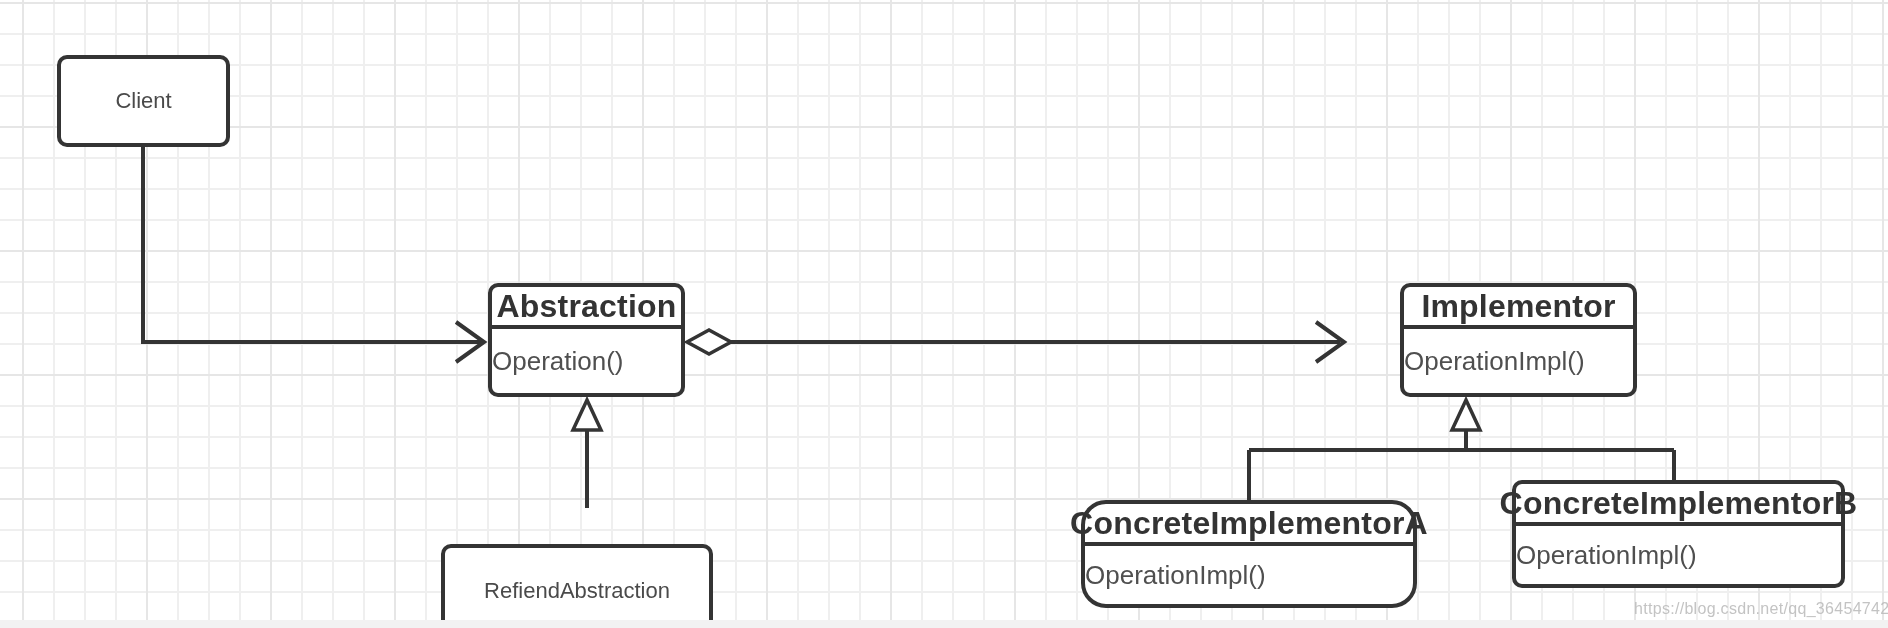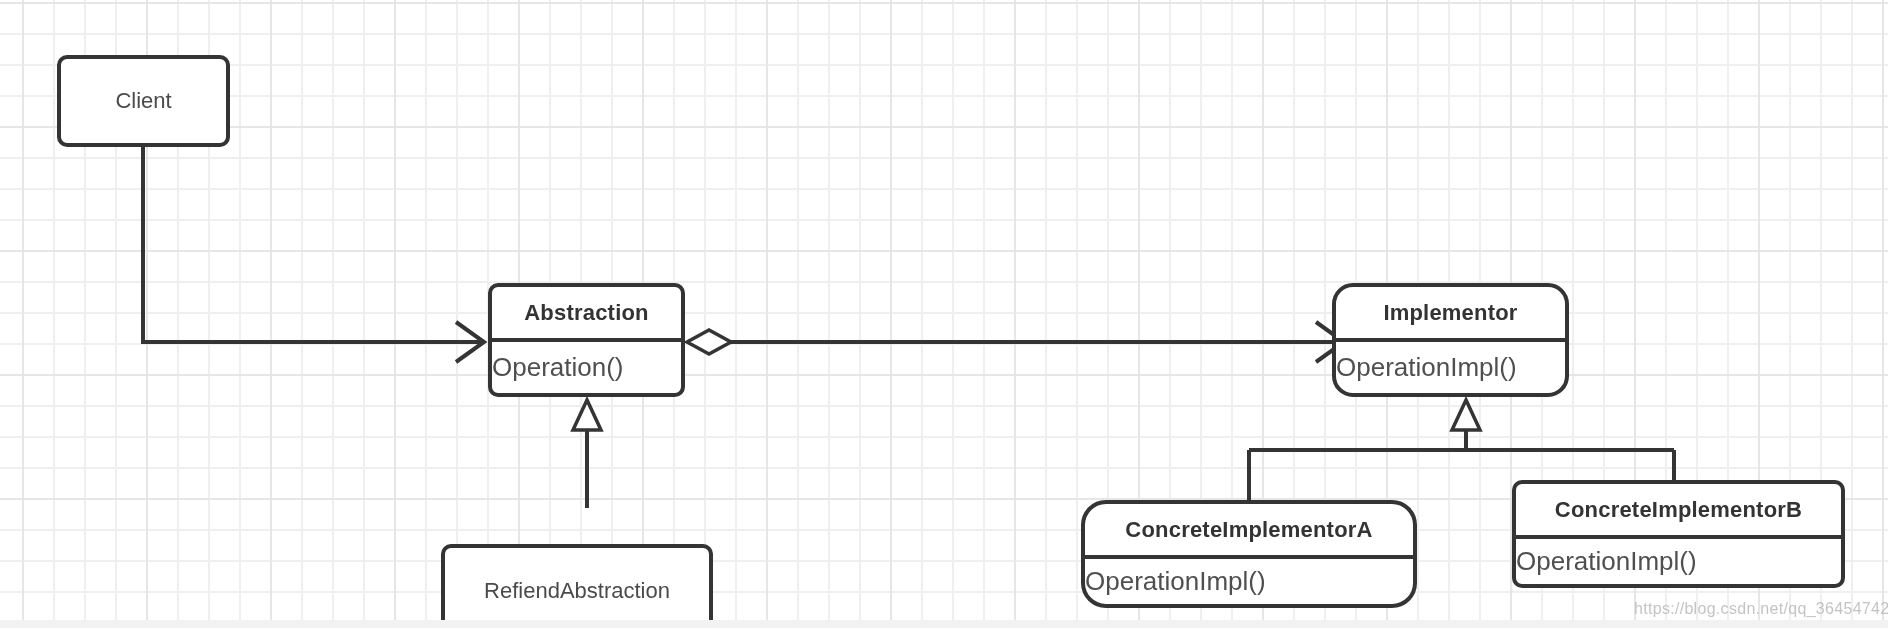--- a/index.html
+++ b/index.html
@@ -33,25 +33,25 @@
     box-sizing: border-box;
     background: #ffffff;
     border: 4px solid #343434;
     border-radius: 10px;
     z-index: 3;
     display: flex;
     flex-direction: column;
   }
   .uml-title {
     box-sizing: border-box;
-    height: 55px;
+    height: 42px;
     display: flex;
     align-items: center;
     justify-content: center;
-    font-size: 22px;
+    font-size: 32px;
     font-weight: 700;
     color: #333333;
     border-bottom: 4px solid #343434;
     letter-spacing: 0.2px;
     text-align: center;
   }
   .uml-method {
     flex: 1;
     display: flex;
     align-items: center;
@@ -121,21 +121,21 @@
 
   <div class="uml-class single" style="left:57px; top:55px; width:173px; height:92px;">
     <span class="uml-label">Client</span>
   </div>
 
   <div class="uml-class" style="left:488px; top:283px; width:197px; height:114px;">
     <div class="uml-title">Abstraction</div>
     <div class="uml-method">Operation()</div>
   </div>
 
-  <div class="uml-class" style="left:1332px; top:283px; width:237px; height:114px;border-radius:21px;">
+  <div class="uml-class" style="left:1400px; top:283px; width:237px; height:114px;">
     <div class="uml-title">Implementor</div>
     <div class="uml-method">OperationImpl()</div>
   </div>
 
   <div class="uml-class single" style="left:441px; top:508px; width:272px; height:94px;margin-top:36px;">
     <span class="uml-label">RefiendAbstraction</span>
   </div>
 
   <div class="uml-class" style="left:1081px; top:500px; width:336px; height:108px;border-radius:25px;">
     <div class="uml-title">ConcreteImplementorA</div>

